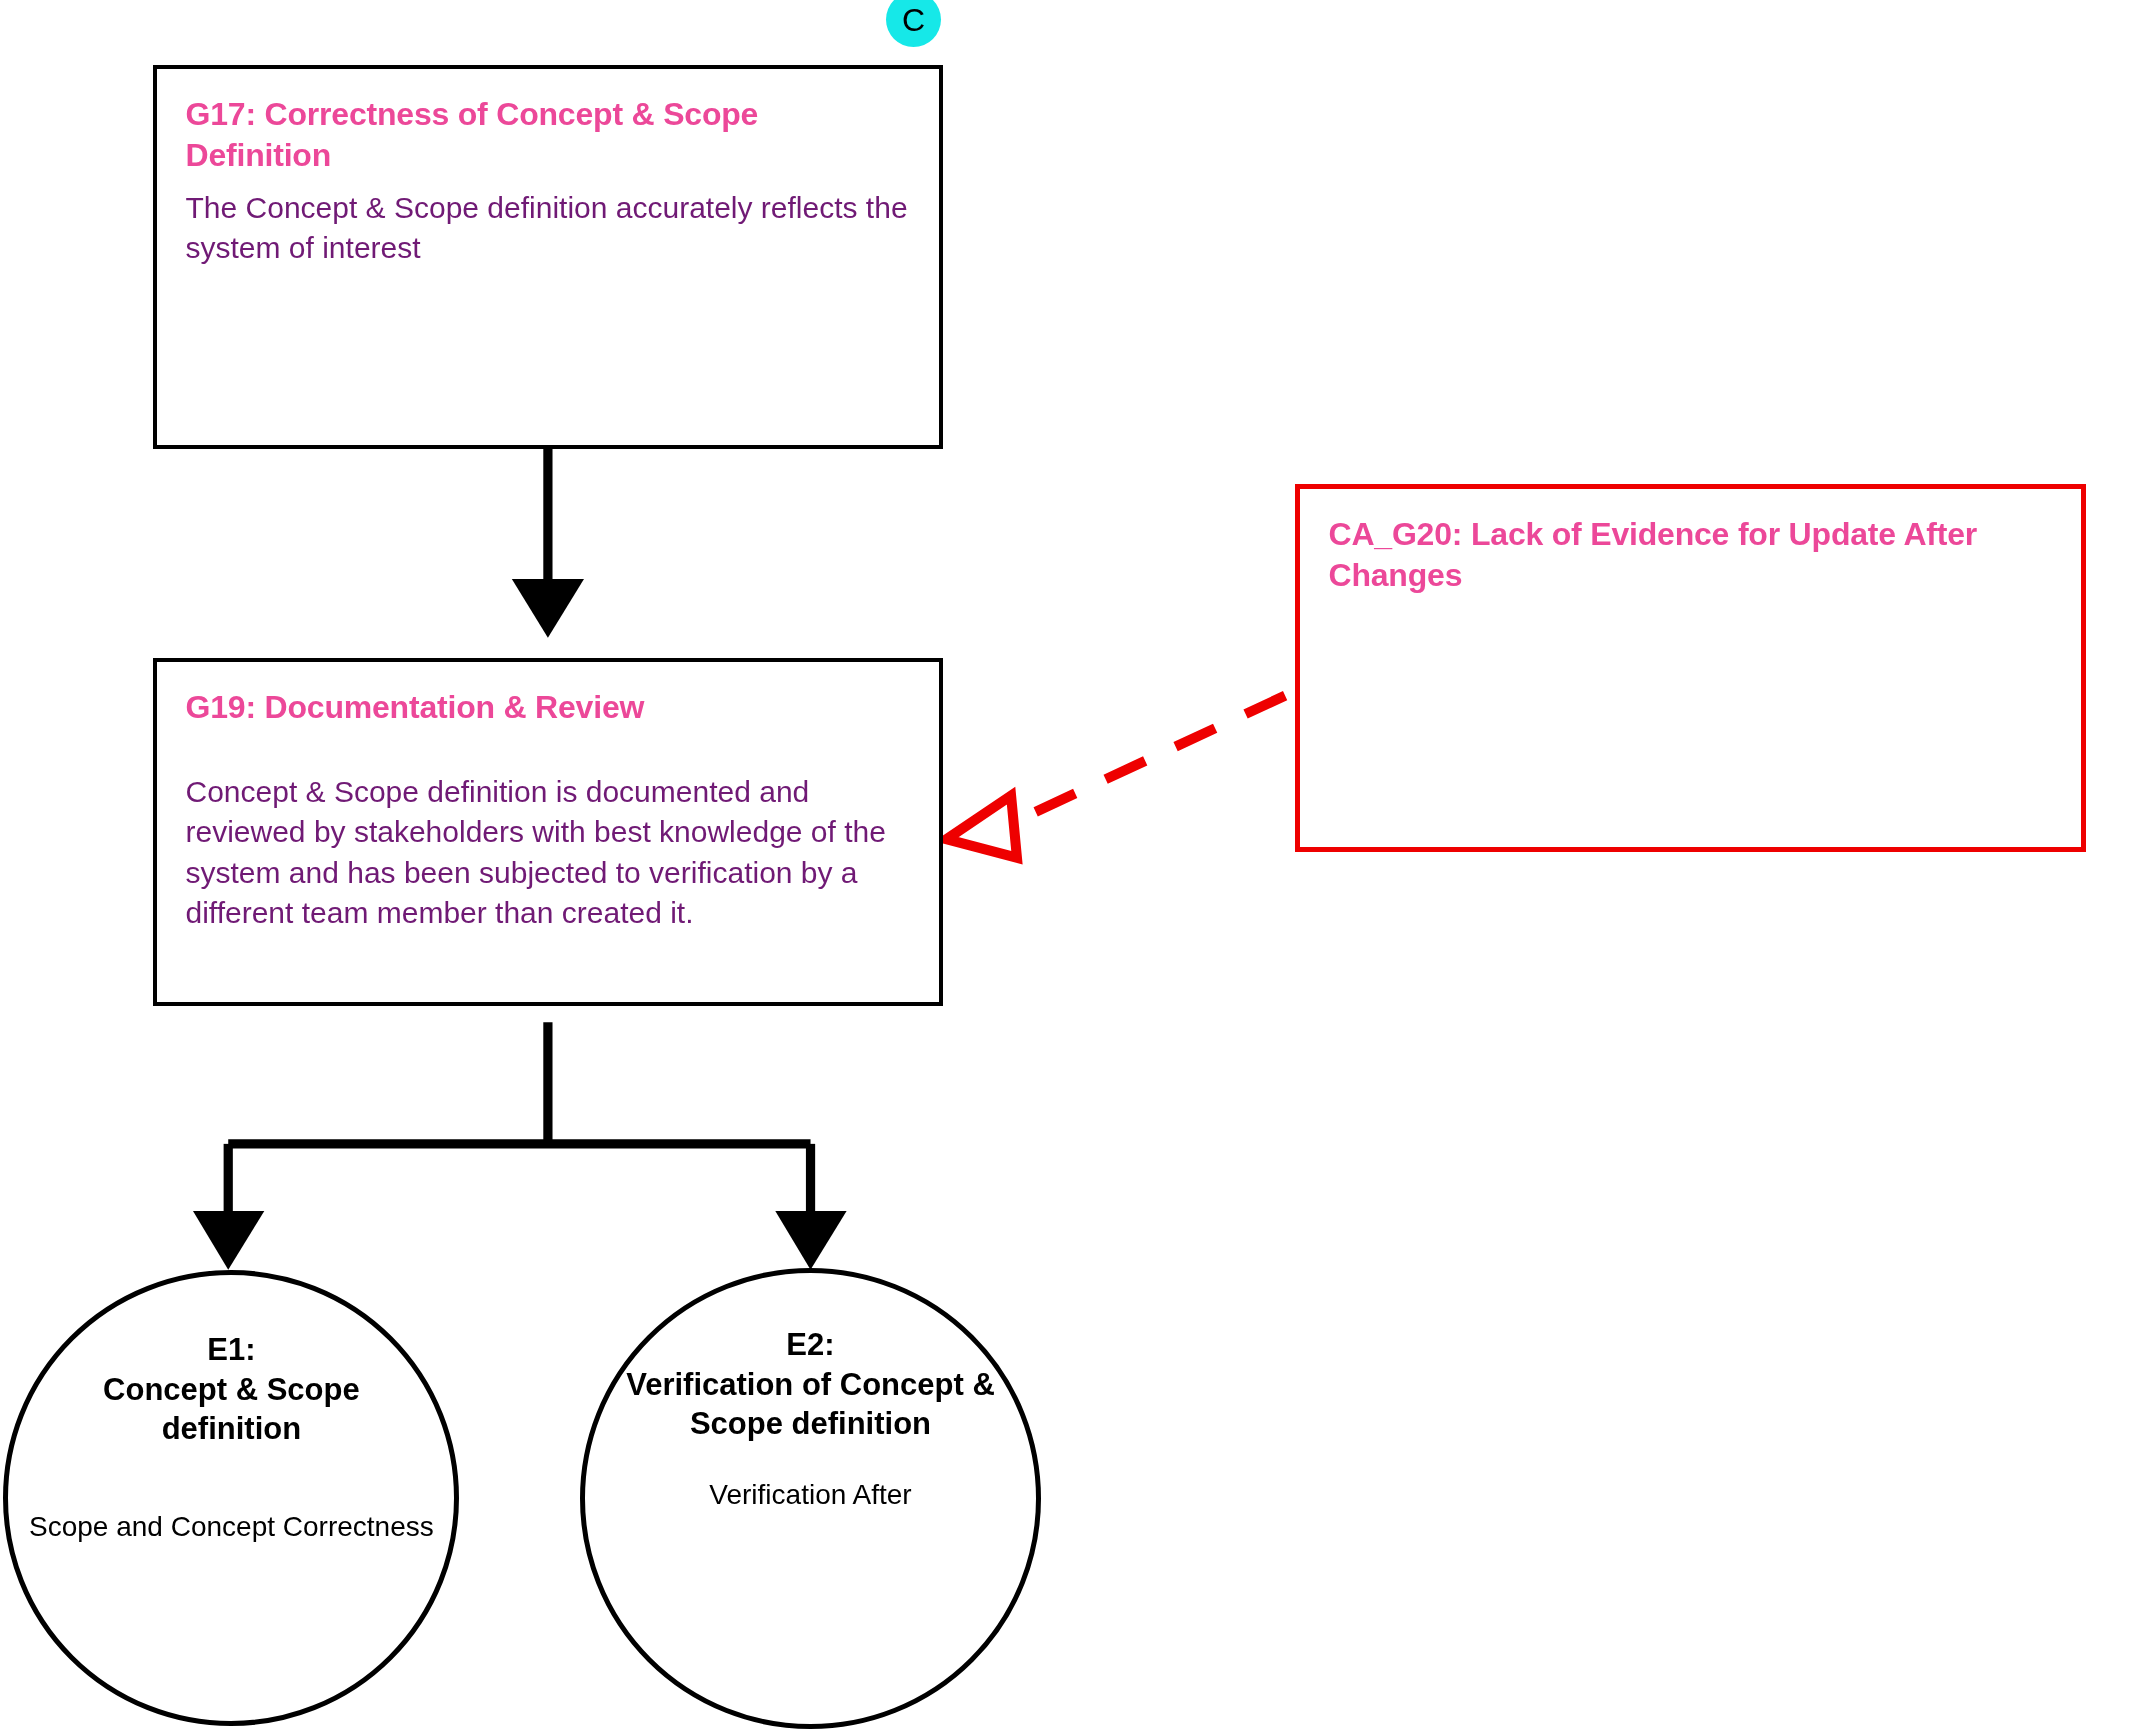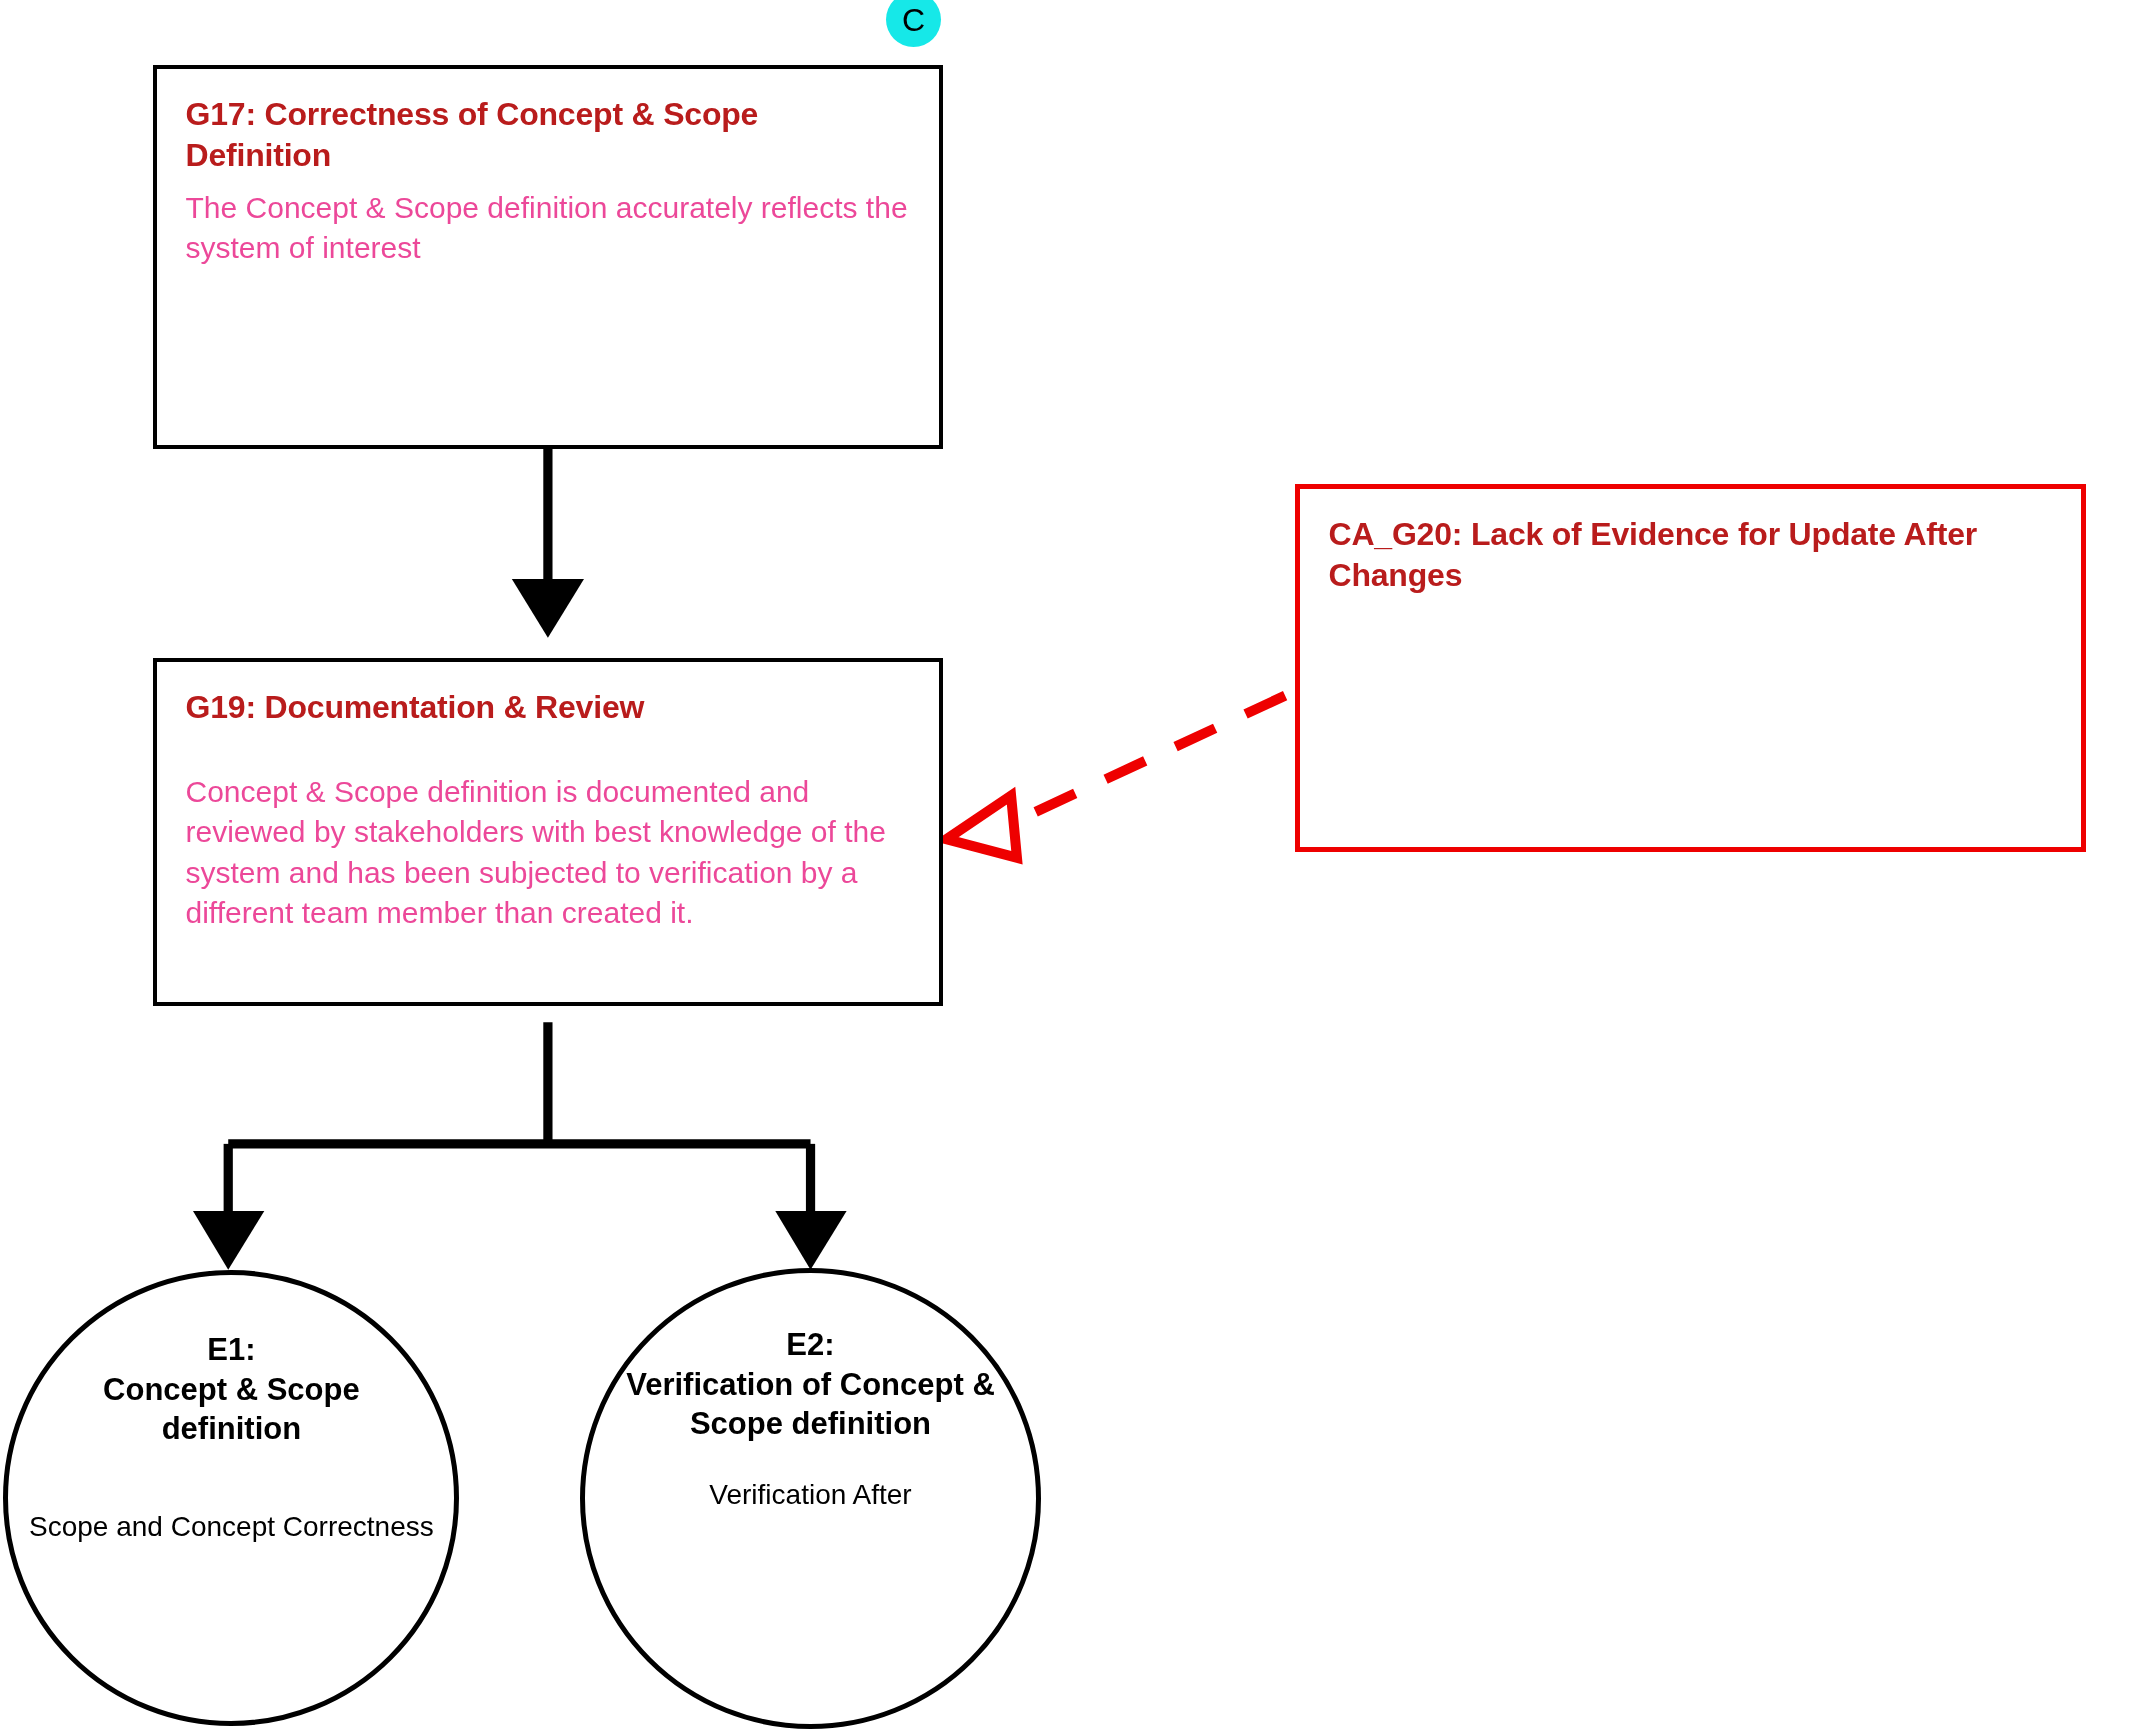--- a/index.html
+++ b/index.html
@@ -36,28 +36,28 @@
   .challenge-box {
     border: 5.9px solid #ee0000;
   }
   .node-inner {
     padding: 25px 28.5px 0 28.5px;
   }
   .node-title {
     font-weight: bold;
     font-size: 32px;
     line-height: 1.28;
-    color: #b91c1c;
+    color: #ec4899;
     margin: 0;
     letter-spacing: -0.2px;
   }
   .node-desc {
     font-size: 30px;
     line-height: 1.35;
-    color: #ec4899;
+    color: #701a75;
     margin: 11.7px 0 0 0;
   }
   .node-desc.gap {
     margin-top: 44px;
   }
   
   .solution {
     position: absolute;
     box-sizing: border-box;
     border: 5.9px solid #000000;

